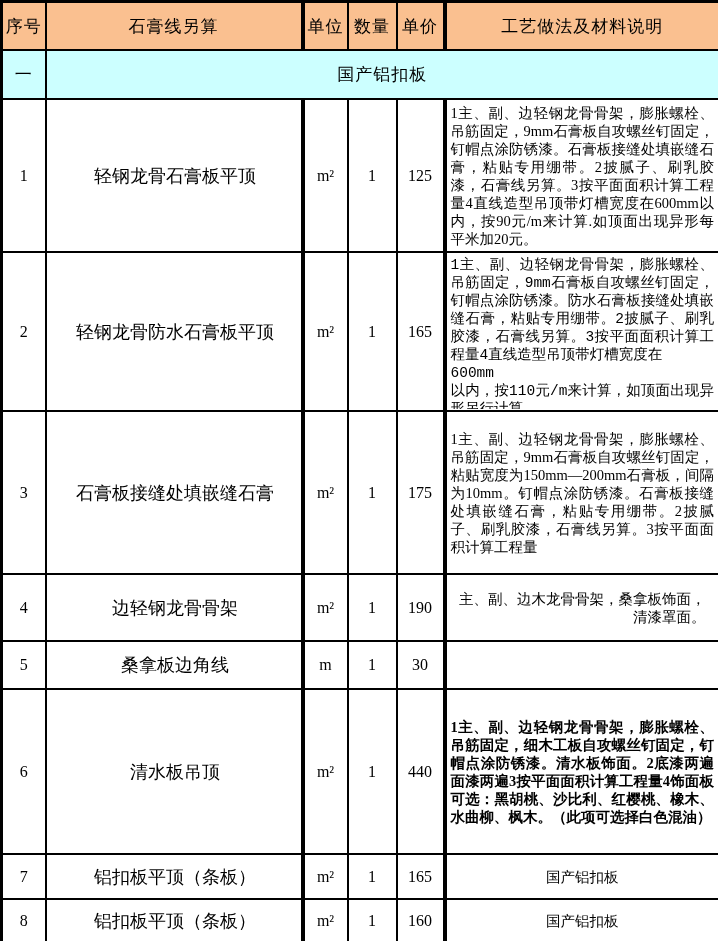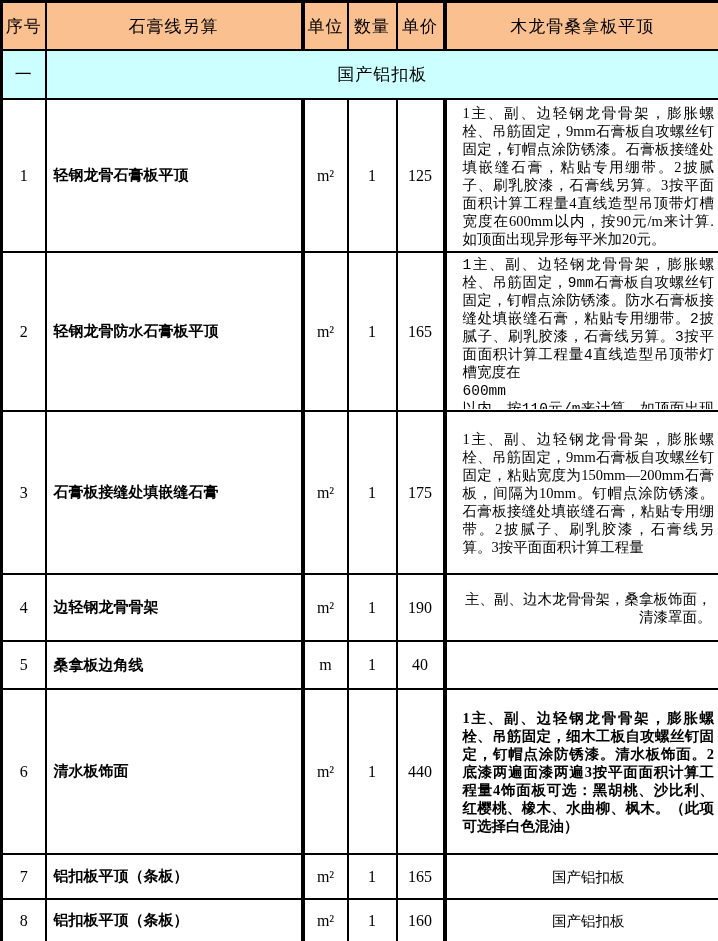--- a/index.html
+++ b/index.html
@@ -43,27 +43,26 @@
     font-size:17px;
     text-align:center;
     height:47px;
     letter-spacing:1px;
   }
   td.serial-cell,td.unit-cell,td.qty-cell,td.price-cell{
     text-align:center;
     font-size:16px;
   }
   td.item-cell{
-    text-align:left;
-    font-size:15px;
+    text-align:center;
+    font-size:18px;
     padding-left:7px;
     padding-right:4px;
-    font-weight:bold;
   }
-  td.desc-cell{vertical-align:middle;padding-left:12px;}
+  td.desc-cell{vertical-align:middle;}
   .desc{
     font-size:14.5px;
     line-height:18px;
     padding:2px 4px;
     overflow:hidden;
     white-space:pre-line;
   }
   .desc-left{
     text-align:justify;
   }
@@ -87,21 +86,21 @@
     <col style="width:48px">
     <col style="width:275px">
   </colgroup>
   <thead>
     <tr>
       <th>序号</th>
       <th class="thick-r">石膏线另算</th>
       <th>单位</th>
       <th>数量</th>
       <th class="thick-r">单价</th>
-      <th>木龙骨桑拿板平顶</th>
+      <th>工艺做法及材料说明</th>
     </tr>
   </thead>
   <tbody>
     <tr class="section-row">
       <td>一</td>
       <td colspan="5">国产铝扣板</td>
     </tr>
   </tbody>
   <tbody id="rows">
       <tr style="height: 153px;">
@@ -145,28 +144,28 @@
         <td class="desc-cell">
           <div class="desc desc-center" style="max-height: 59px; height: 59px;">主、副、边木龙骨骨架，桑拿板饰面，
 清漆罩面。</div>
         </td>
       </tr>
       <tr style="height: 48px;">
         <td class="serial-cell">5</td>
         <td class="item-cell thick-r">桑拿板边角线</td>
         <td class="unit-cell">m</td>
         <td class="qty-cell">1</td>
-        <td class="price-cell thick-r">40</td>
+        <td class="price-cell thick-r">30</td>
         <td class="desc-cell">
           <div class="desc desc-center" style="max-height: 40px; height: 40px;"></div>
         </td>
       </tr>
       <tr style="height: 165px;">
         <td class="serial-cell">6</td>
-        <td class="item-cell thick-r">清水板饰面</td>
+        <td class="item-cell thick-r">清水板吊顶</td>
         <td class="unit-cell">m²</td>
         <td class="qty-cell">1</td>
         <td class="price-cell thick-r">440</td>
         <td class="desc-cell">
           <div class="desc desc-left" style="max-height: 157px; font-weight: bold;">1主、副、边轻钢龙骨骨架，膨胀螺栓、吊筋固定，细木工板自攻螺丝钉固定，钉帽点涂防锈漆。清水板饰面。2底漆两遍面漆两遍3按平面面积计算工程量4饰面板可选：黑胡桃、沙比利、红樱桃、橡木、水曲柳、枫木。（此项可选择白色混油）</div>
         </td>
       </tr>
       <tr style="height: 45px;">
         <td class="serial-cell">7</td>
         <td class="item-cell thick-r">铝扣板平顶（条板）</td>

